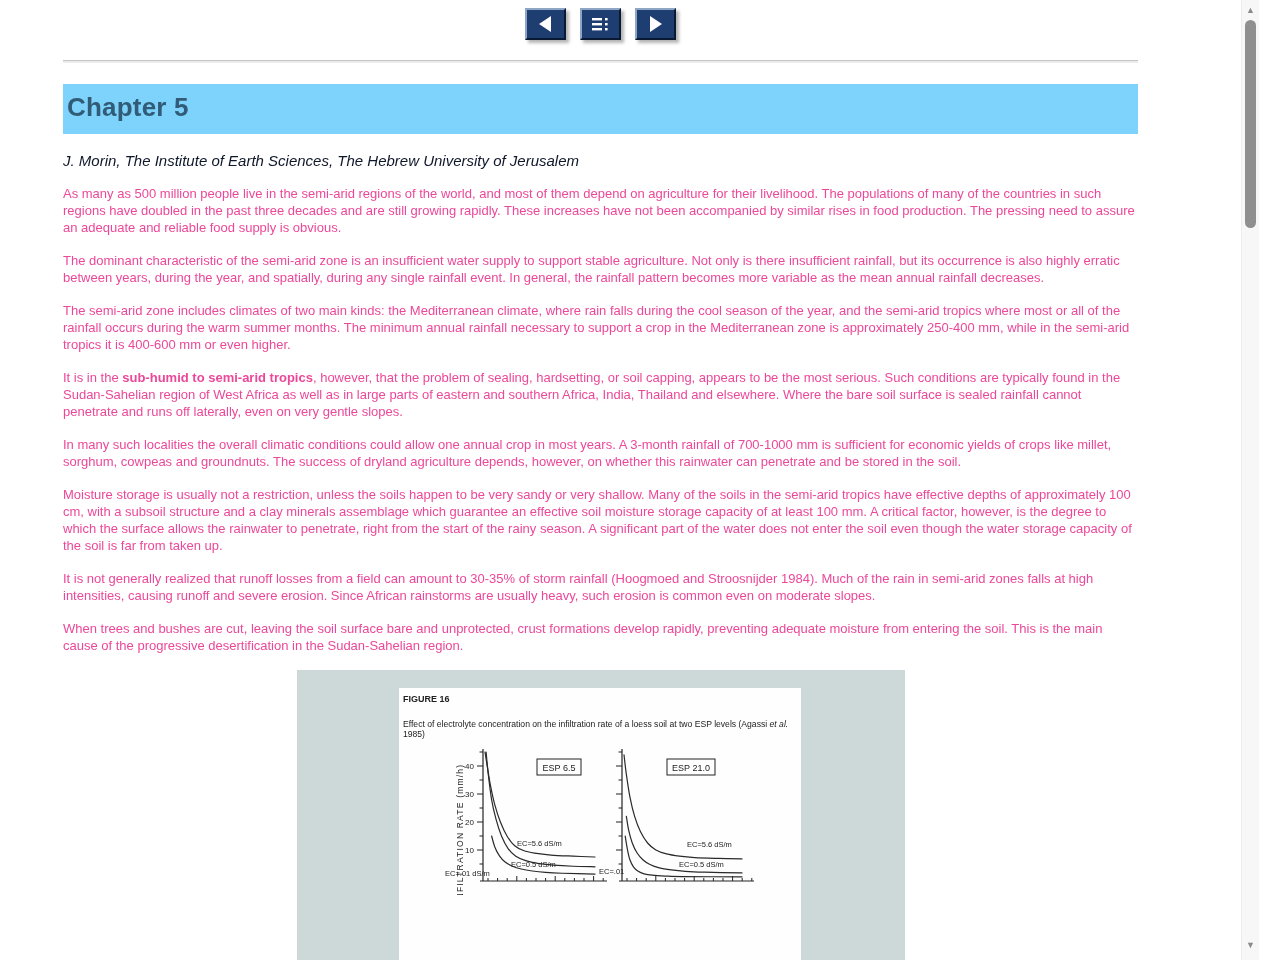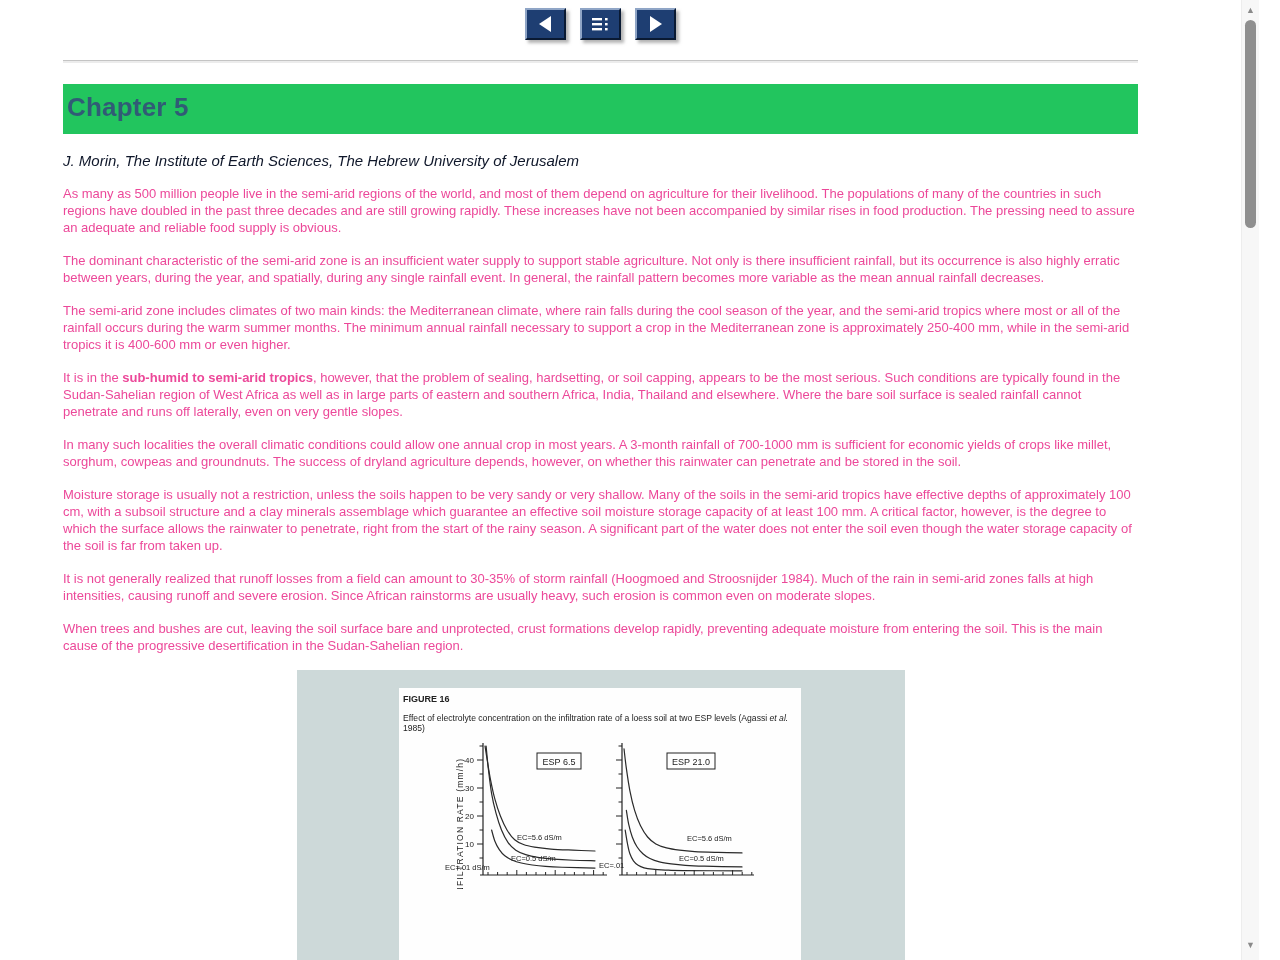--- a/index.html
+++ b/index.html
@@ -21,41 +21,41 @@
     box-shadow:3px 3px 3px rgba(120,120,120,.55);
   }
   .tri{width:0;height:0;border-style:solid;}
   .tri-left{border-width:8px 12px 8px 0;border-color:transparent #ffffff transparent transparent;}
   .tri-right{border-width:8px 0 8px 12px;border-color:transparent transparent transparent #ffffff;}
   .list-icon{display:block;}
   
   .rule{height:2px;background:#ececec;border:none;border-top:1px solid #c4c4c4;margin:20px 0 21px 0;}
   
   .chapter-header{
-    background:#22c55e;padding:7px 6px 10px 4px;
+    background:#7dd3fc;padding:7px 6px 10px 4px;
   }
   .chapter-header h1{
     margin:0;font-size:26px;line-height:33px;font-weight:bold;
     color:#315b76;letter-spacing:.2px;
   }
   
   .byline{font-style:italic;font-size:15px;margin:18px 0 16px 0;color:#0f172a;}
   .para{font-size:13px;line-height:17px;color:#ec4899;margin:0 0 16px 0;}
   .para b{font-weight:bold;text-align:center;}
   
   .figure-panel{
     margin-left:234px;margin-top:15px;width:608px;height:290px;
     background:#cdd9d9;position:relative;
   }
   .figure-box{
     position:absolute;left:102px;top:18px;width:402px;height:272px;
     background:#fefefe;color:#222;
   }
   .fig-caption{padding:6px 4px 0 4px;font-size:8.6px;line-height:10.5px;}
-  .fig-label{font-weight:bold;font-size:9px;margin-bottom:8px;}
+  .fig-label{font-weight:bold;font-size:9px;margin-bottom:14px;}
   .fig-caption i{font-style:italic;}
   #figure-chart{display:block;margin-top:5px;}
   
   .scrollbar{
     position:absolute;left:1241px;top:0;width:17px;height:960px;
     background:#f7f7f7;border-left:1px solid #ededed;
   }
   .scroll-arrow{
     position:absolute;left:0;width:17px;height:14px;text-align:center;
     font-size:9px;line-height:14px;color:#8a8a8a;cursor:pointer;user-select:none;

